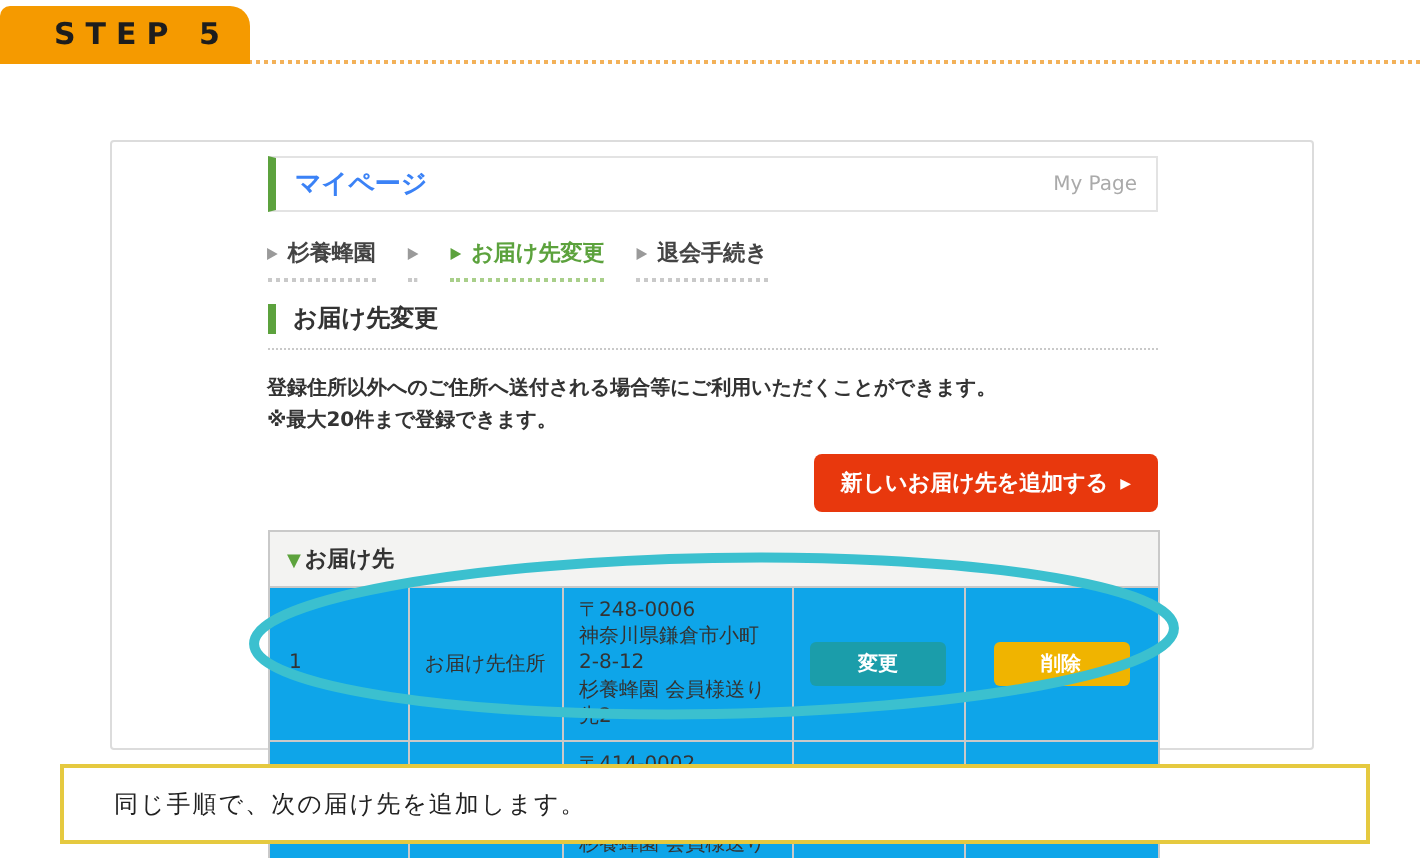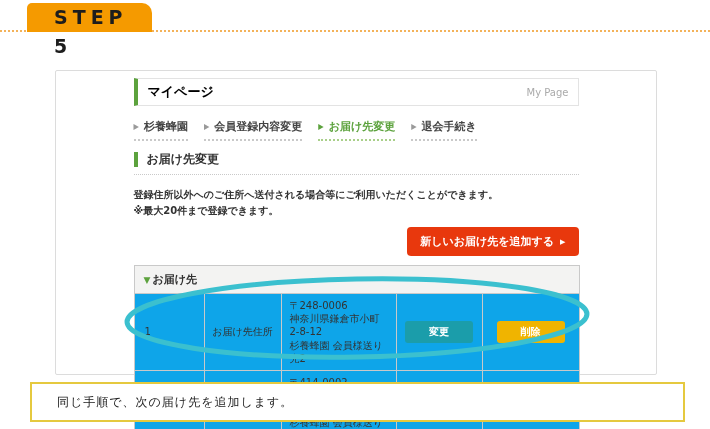--- a/index.html
+++ b/index.html
@@ -6,34 +6,34 @@
   html,body { width:710px; height:429px; }
   body {
     font-family:"DejaVu Sans","Liberation Sans",sans-serif;
     background:#ffffff; position:relative; overflow:hidden; color:#333;
   }
   
   .top-dotted { position:absolute; top:30px; left:0; width:710px; border-top:2px dotted #f3b25a; }
   .step-tab {
     position:absolute; top:3px; left:0; width:125px; height:29px;
     background:#f59a00; border-radius:5px 10px 0 0;
-    color:#1d1d1d; font-weight:bold; font-size:19px; letter-spacing:5px;
-    line-height:29px; padding-left:27px; z-index:2;margin-left:27px;
+    color:#1d1d1d; font-weight:bold; font-size:15px; letter-spacing:5px;
+    line-height:29px; padding-left:27px; z-index:2;
   }
   
   .card {
     position:absolute; top:70px; left:55px; width:602px; height:305px;
     background:#fff; border:1px solid #dcdcdc; border-radius:2px;
   }
   .card-inner { width:445px; margin:0 auto; position:relative; }
   .mypage-header {
     margin-top:7px; height:28px; border:1px solid #e3e3e3;
     border-left:4px solid #5ca23d; display:flex; align-items:center;
   }
-  .mypage-title { color:#000000; font-weight:bold; font-size:13px; padding-left:10px; flex:1; }
+  .mypage-title { color:#3b82f6; font-weight:bold; font-size:13px; padding-left:10px; flex:1; }
   .mypage-sub { color:#aaa; font-size:10px; padding-right:9px; }
   
   .nav { margin-top:13px; display:flex; gap:16px; }
   .nav-item {
     display:flex; align-items:center; gap:5px; font-size:11px; font-weight:bold;
     color:#444; padding-bottom:5px; border-bottom:2px dotted #c9c9c9; cursor:pointer;
   }
   .nav-item .arr { font-size:7px; color:#9a9a9a; transform:scaleY(1.1); }
   .nav-item.active { color:#5ca23d; border-bottom-color:#a9cf8a; }
   .nav-item.active .arr { color:#5ca23d; }
@@ -96,21 +96,20 @@
       <span class="mypage-sub">My Page</span>
     </div>
 
     <div class="nav">
       <div class="nav-item">
         <span class="arr">▶</span>
         <span>杉養蜂園</span>
       </div>
       <div class="nav-item">
         <span class="arr">▶</span>
-        <span>会員登録内容変更</span>
       </div>
       <div class="nav-item active">
         <span class="arr">▶</span>
         <span>お届け先変更</span>
       </div>
       <div class="nav-item">
         <span class="arr">▶</span>
         <span>退会手続き</span>
       </div>
     </div>

